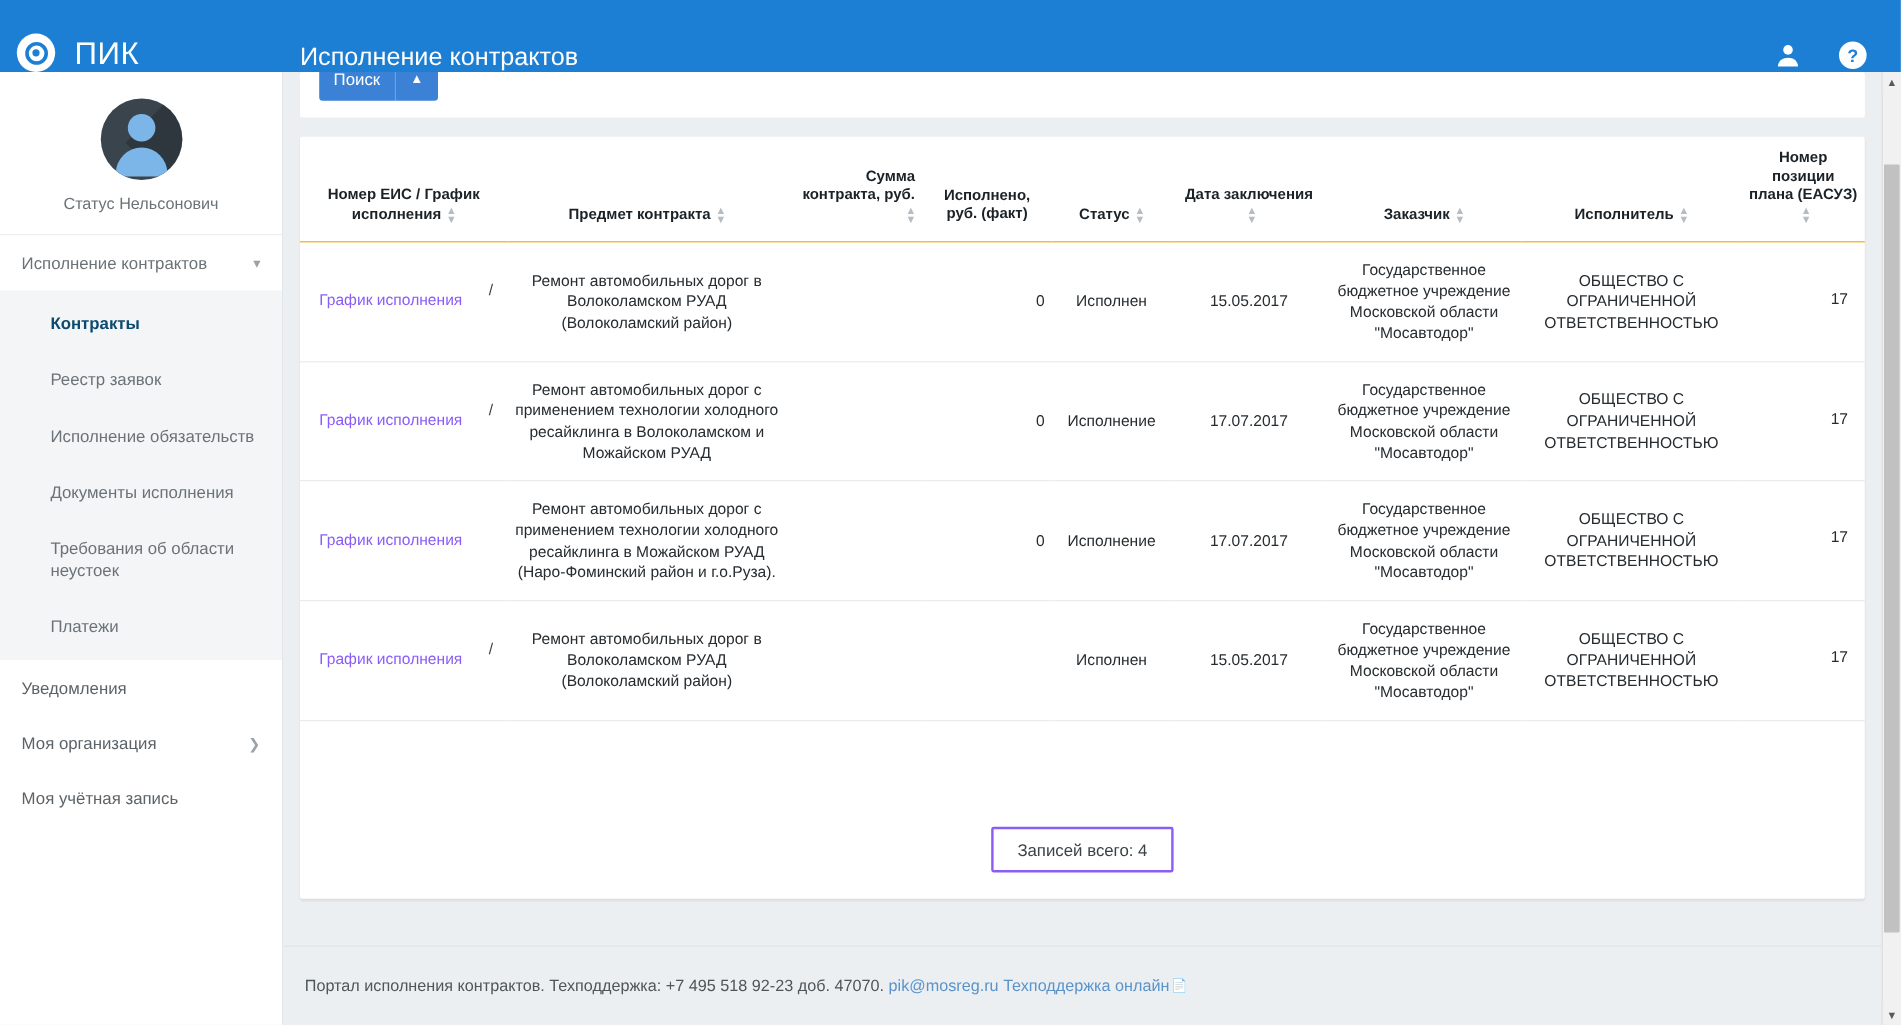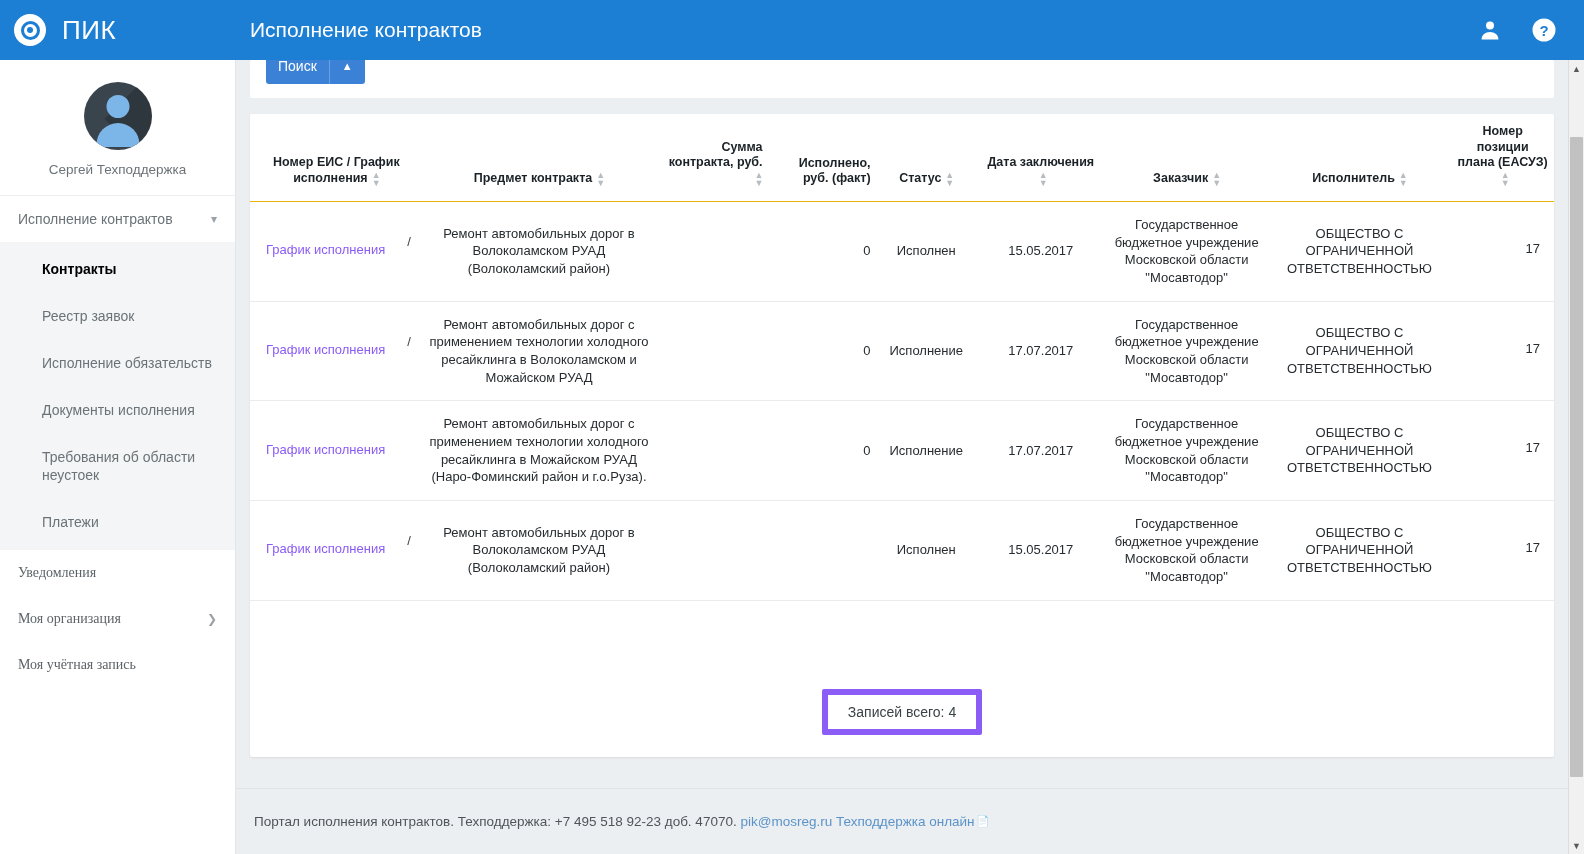--- a/index.html
+++ b/index.html
@@ -10,21 +10,21 @@
     overflow: hidden;
     font-family: "Liberation Sans", "DejaVu Sans", sans-serif;
     background: #eceff1;
   }
 
   
   .topbar {
     position: absolute; top: 0; left: 0;
     width: 1584px; height: 60px;
     background: #1d7fd4;
-    display: flex; align-items: center;
+    display: flex; align-items: flex-end;
     z-index: 40;
   }
   .brand { display: flex; align-items: center; width: 236px; padding-left: 14px; }
   .brand-logo {
     width: 32px; height: 32px; border-radius: 50%;
     background: #ffffff;
     display: flex; align-items: center; justify-content: center;
     flex: 0 0 auto;
   }
   .brand-logo .ring {
@@ -80,24 +80,24 @@
     padding: 15px 18px 15px 18px;
     color: #6b7378; font-size: 14px; cursor: pointer;
     border-top: 1px solid #eceef0;
   }
   .nav-group-head .chev { color: #9aa2a8; font-size: 12px; line-height: 1; }
   .nav-sub { background: #f4f5f6; padding: 4px 0; }
   .nav-item {
     padding: 14px 18px 14px 42px;
     color: #6b7378; font-size: 14px; cursor: pointer; line-height: 1.35;
   }
-  .nav-item.active { color: #000000; font-weight: bold; }
+  .nav-item.active { color: #0c4a6e; font-weight: bold; }
   .nav-top {
     padding: 15px 18px; color: #5c6368; font-size: 14px; cursor: pointer;
-    display:flex; align-items:flex-end; justify-content:space-between;font-family:Liberation Serif, serif;
+    display:flex; align-items:flex-end; justify-content:space-between;
   }
   .nav-top .chev-r { color: #9aa2a8; font-size: 12px; }
 
   
   .content {
     position: absolute; top: 60px; left: 236px;
     width: 1332px; height: 794px;
     background: #eceff1;
     overflow: hidden;
   }
@@ -160,21 +160,21 @@
   .c-plan  { width: 95px;  text-align: right; padding-right: 14px !important; }
 
   .eis-cell { position: relative; min-height: 44px; }
   .eis-slash { position: absolute; right: 6px; top: 4px; color: #3b4348; font-size: 13px; }
   .eis-link { color: #8b5cf6; cursor: pointer; display:inline-block; margin-top: 12px; text-align: center; }
 
   .plan-num { display:inline-block; overflow:hidden; white-space:nowrap; }
 
   .total-wrap { display: flex; justify-content: center; margin-top: 88px; }
   .total-badge {
-    border: 6px solid #8b5cf6; background: #fff;
+    border: 2px solid #8b5cf6; background: #fff;
     padding: 9px 20px; font-size: 14px; color: #3a4246; border-radius: 2px;
     cursor: pointer;
   }
 
   .footer {
     position: absolute; left: 236px; bottom: 0;
     width: 1332px; height: 66px;
     border-top: 1px solid #e1e4e6;
     background: #eceff1;
     display: flex; align-items: center;
@@ -230,21 +230,21 @@
   </div>
 </div>
 
 <div class="sidebar">
   <div class="profile">
     <div class="avatar">
       <div class="shadow"></div>
       <div class="head"></div>
       <div class="body"></div>
     </div>
-    <div class="profile-name">Сергей Техподдержка</div>
+    <div class="profile-name">Статус Нельсонович</div>
   </div>
 
   <div class="nav">
     <div class="nav-group-head">
       <span>Исполнение контрактов</span>
       <span class="chev">▾</span>
     </div>
     <div class="nav-sub">
       <div class="nav-item active">Контракты</div>
       <div class="nav-item">Реестр заявок</div>
@@ -294,21 +294,21 @@
         <tr>
           <th class="c-eis" style="text-align:center;padding-left:6px !important;">
             <span class="th-inner">Номер ЕИС / График исполнения</span><span class="sort-ico"><i>▲</i><i>▼</i></span>
           </th>
           <th class="c-subj">
             <span class="th-inner">Предмет контракта</span><span class="sort-ico"><i>▲</i><i>▼</i></span>
           </th>
           <th class="c-sum" style="text-align:right;">
             <span class="th-inner">Сумма контракта, руб.</span><span class="sort-ico"><i>▲</i><i>▼</i></span>
           </th>
-          <th class="c-fact" style="text-align:right;">
+          <th class="c-fact" style="text-align:center;">
             <span class="th-inner">Исполнено, руб. (факт)</span>
           </th>
           <th class="c-stat">
             <span class="th-inner">Статус</span><span class="sort-ico"><i>▲</i><i>▼</i></span>
           </th>
           <th class="c-date">
             <span class="th-inner">Дата заключения</span><span class="sort-ico"><i>▲</i><i>▼</i></span>
           </th>
           <th class="c-cust">
             <span class="th-inner">Заказчик</span><span class="sort-ico"><i>▲</i><i>▼</i></span>

